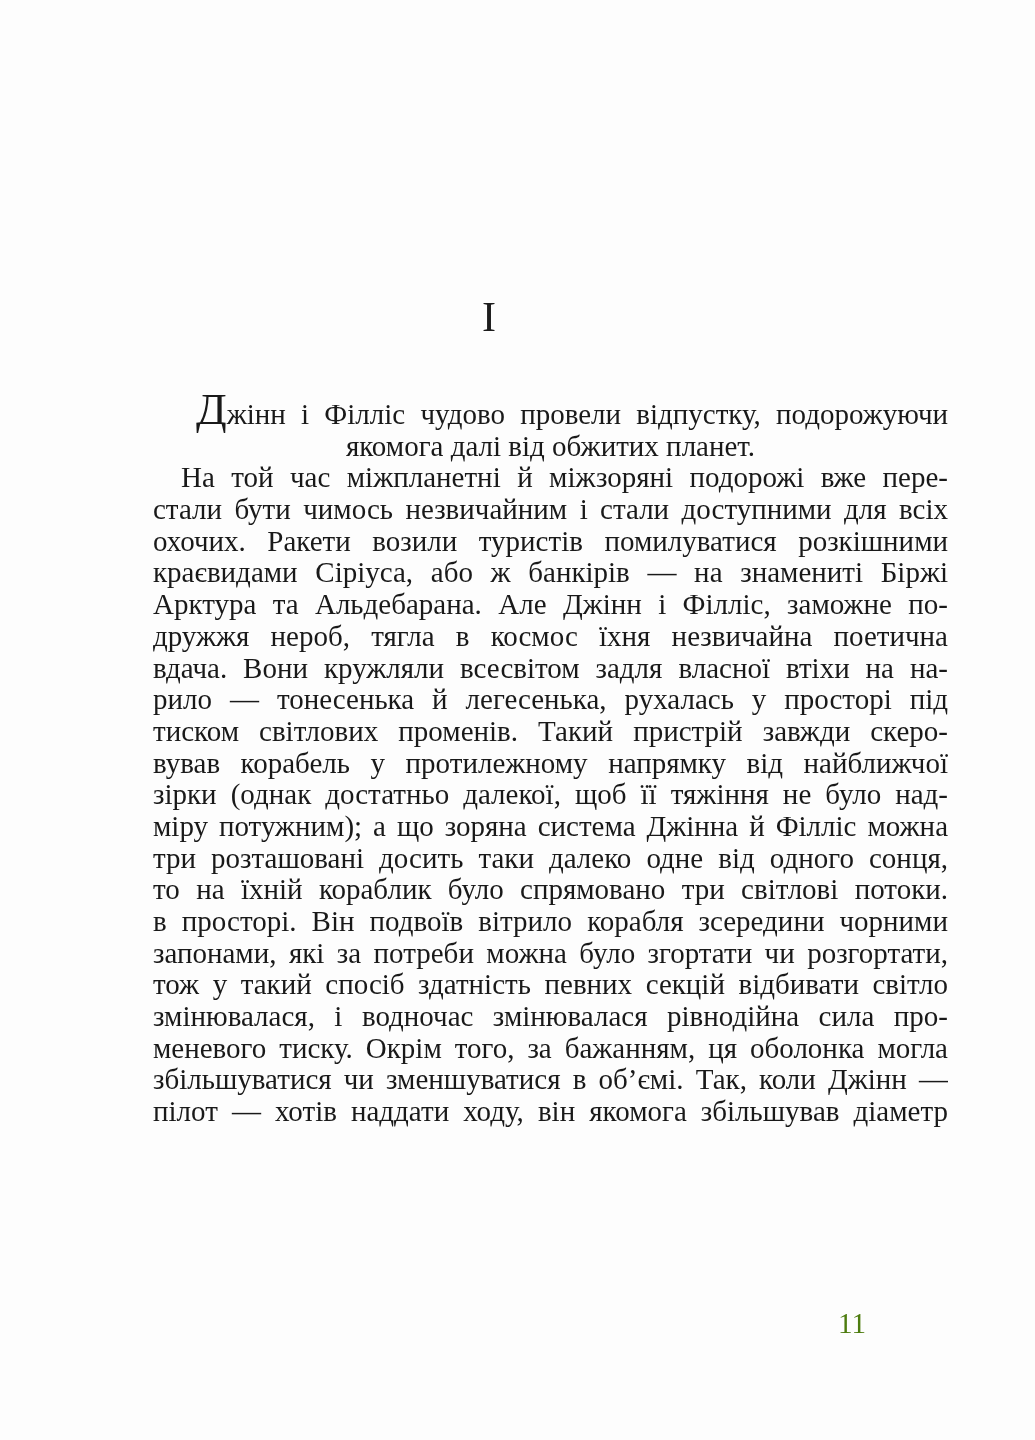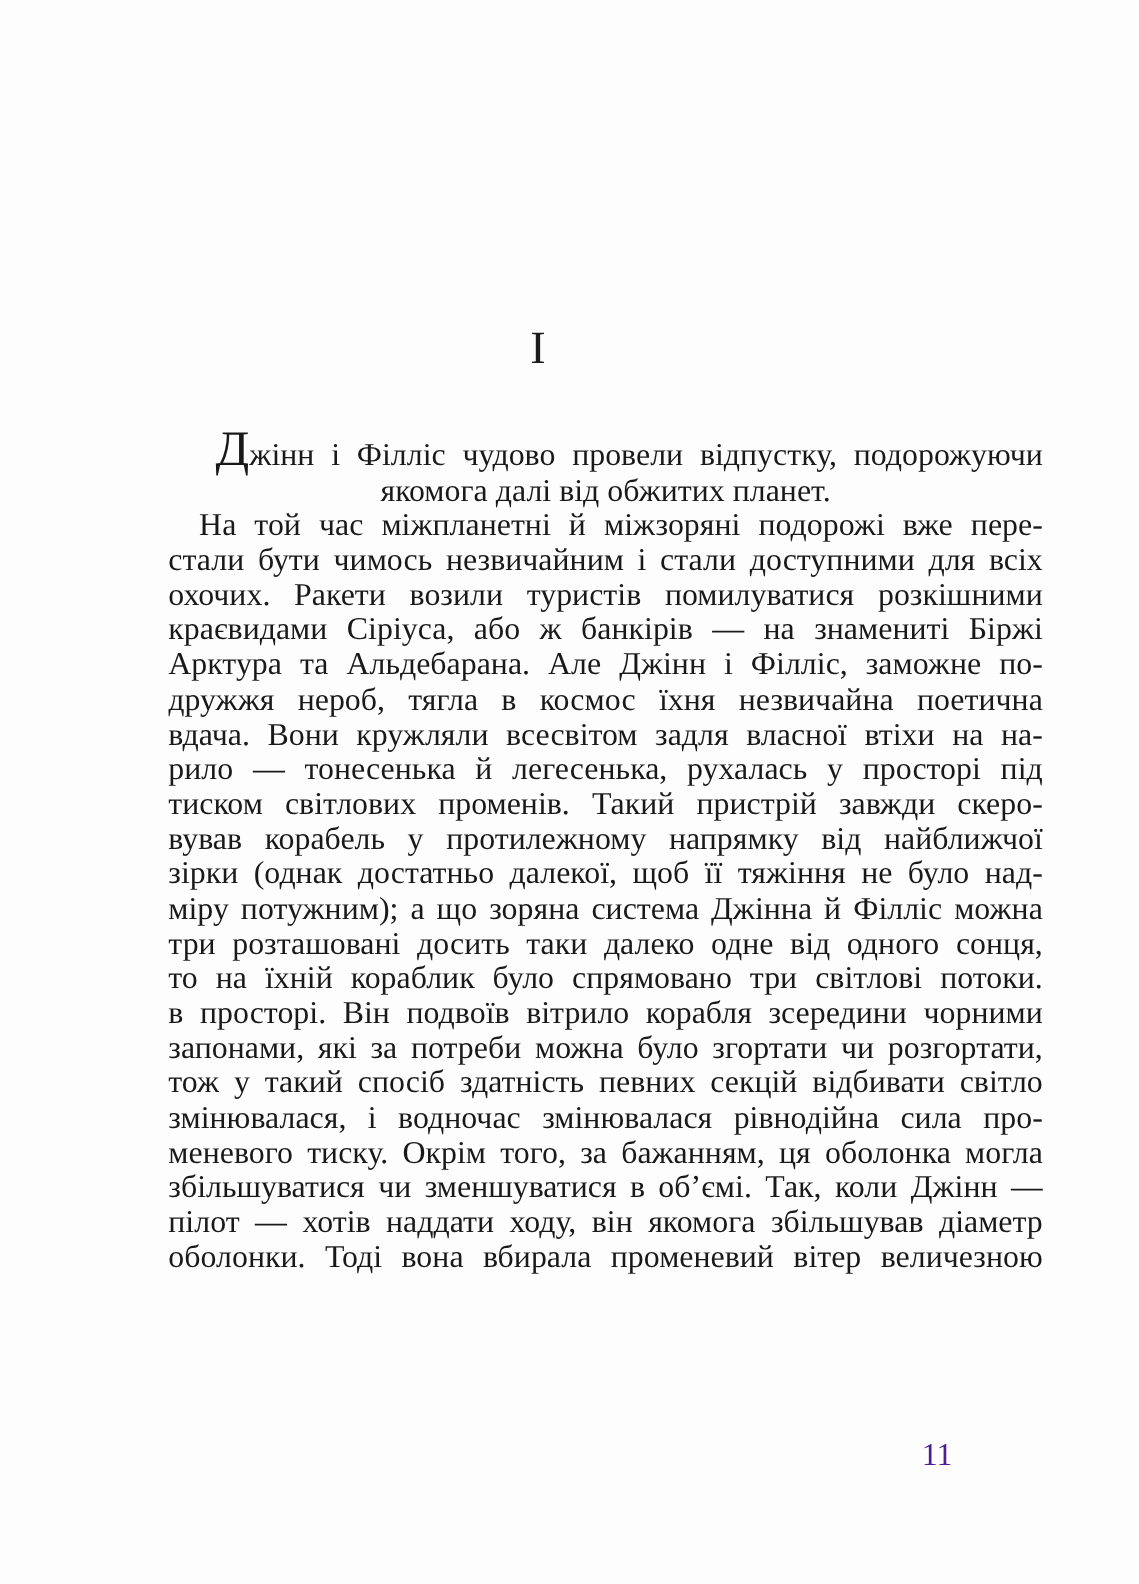--- a/index.html
+++ b/index.html
@@ -38,21 +38,21 @@
   .line.indent { text-indent:28px; }
   .line.p1first { text-indent:43px; overflow:visible; }
   .drop-cap {
     font-size:45px;
     line-height:0;
   }
   .page-number {
     position:absolute;
     left:838px; top:1308px;
     font-size:29px; line-height:31.7px;
-    color:#4c1d95;
+    color:#4d7c0f;
   }
 </style>
 </head>
 <body>
 
 <div class="page">
 
   <div class="chapter-numeral">I</div>
 
   <div class="text-block">
@@ -75,19 +75,18 @@
     <div class="line just">міру потужним); а що зоряна система Джінна й Філліс можна</div>
     <div class="line just">три розташовані досить таки далеко одне від одного сонця,</div>
     <div class="line just">то на їхній кораблик було спрямовано три світлові потоки.</div>
     <div class="line just">в просторі. Він подвоїв вітрило корабля зсередини чорними</div>
     <div class="line just">запонами, які за потреби можна було згортати чи розгортати,</div>
     <div class="line just">тож у такий спосіб здатність певних секцій відбивати світло</div>
     <div class="line just">змінювалася, і водночас змінювалася рівнодійна сила про-</div>
     <div class="line just">меневого тиску. Окрім того, за бажанням, ця оболонка могла</div>
     <div class="line just">збільшуватися чи зменшуватися в об’ємі. Так, коли Джінн —</div>
     <div class="line just">пілот — хотів наддати ходу, він якомога збільшував діаметр</div>
-    <div class="line just">оболонки. Тоді вона вбирала променевий вітер величезною</div>
 
   </div>
 
   <div class="page-number">11</div>
 
 </div>
 
 </body></html>

